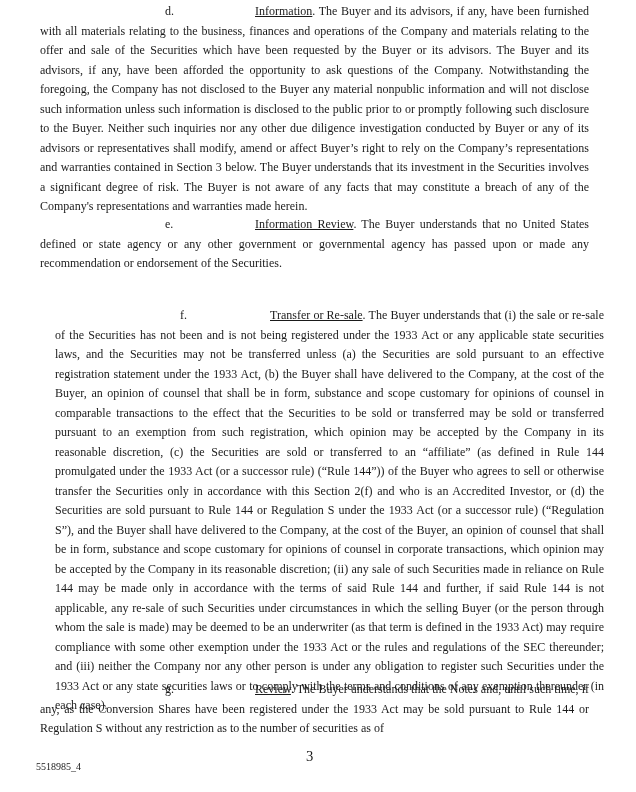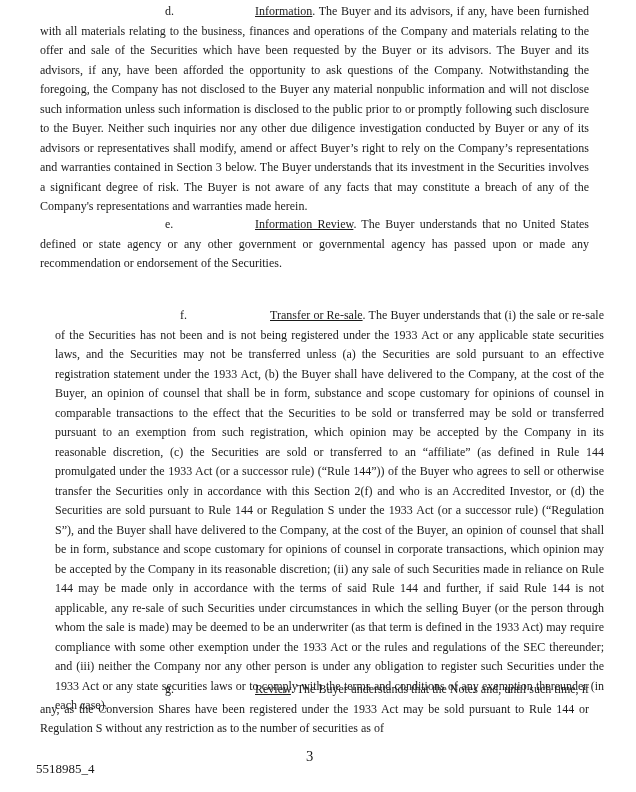--- a/index.html
+++ b/index.html
@@ -7,21 +7,21 @@
          font-family: "Liberation Serif", "DejaVu Serif", serif; color: #1a1a1a; }
   .page { position: absolute; left: 40px; top: 0; width: 549px; }
   .para { font-size: 12px; line-height: 19.5px; text-align: justify; margin: 0; }
   .para-d { position: absolute; top: 2px; left: 0; width: 549px; }
   .para-e { position: absolute; top: 215px; left: 0; width: 549px; }
   .para-f { position: absolute; top: 306px; left: 0; width: 549px; margin-left: 15px; }
   .para-g { position: absolute; top: 680px; left: 0; width: 549px; }
   .label { display: inline-block; width: 90px; padding-left: 125px; }
   .heading { text-decoration: underline; }
   .pagenum { position: absolute; top: 748px; left: 306px; font-size: 14.6px; }
-  .docid { position: absolute; top: 761px; left: 36px; font-size: 13px; }
+  .docid { position: absolute; top: 761px; left: 36px; font-size: 10px; }
 </style>
 </head>
 <body>
 
 <div class="page">
 
   <p class="para para-d"><span class="label">d.</span><span class="heading">Information</span><span>.  The Buyer and its advisors, if any, have been furnished with all materials relating to the business, finances and operations of the Company and materials relating to the offer and sale of the Securities which have been requested by the Buyer or its advisors.  The Buyer and its advisors, if any, have been afforded the opportunity to ask questions of the Company.  Notwithstanding the foregoing, the Company has not disclosed to the Buyer any material nonpublic information and will not disclose such information unless such information is disclosed to the public prior to or promptly following such disclosure to the Buyer.  Neither such inquiries nor any other due diligence investigation conducted by Buyer or any of its advisors or representatives shall modify, amend or affect Buyer’s right to rely on the Company’s representations and warranties contained in Section 3 below.  The Buyer understands that its investment in the Securities involves a significant degree of risk. The Buyer is not aware of any facts that may constitute a breach of any of the Company's representations and warranties made herein.</span></p>
 
   <p class="para para-e"><span class="label">e.</span><span class="heading">Information Review</span><span>.  The Buyer understands that no United States defined or state agency or any other government or governmental agency has passed upon or made any recommendation or endorsement of the Securities.</span></p>
 

